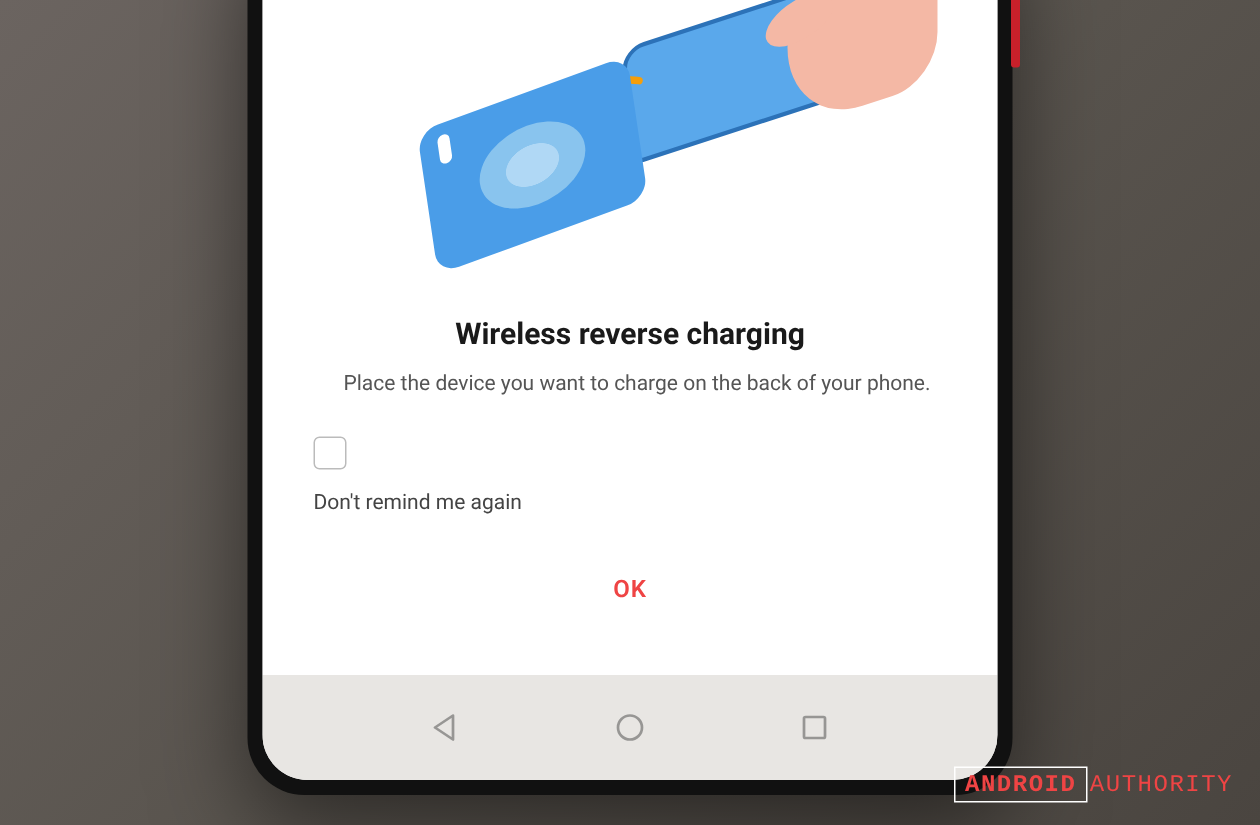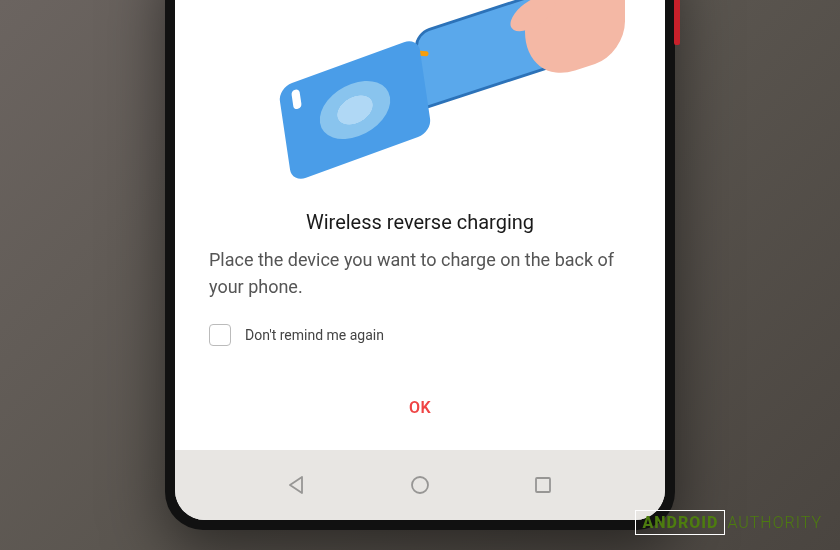--- a/index.html
+++ b/index.html
@@ -115,38 +115,39 @@
     .arrow {
       position: absolute;
       left: 185px;
       top: 70px;
       font-size: 36px;
       color: #f59e0b;
       transform: rotate(25deg);
     }
     .dialog-title {
       font-size: 20px;
-      font-weight: 400;
+      font-weight: 700;
       color: #1a1a1a;
       text-align: center;
       margin-bottom: 12px;
     }
     .dialog-body {
-      font-size: 18px;
+      font-size: 14px;
       color: #555;
       line-height: 1.5;
       margin-bottom: 24px;
       padding: 0 4px;
+      margin-left: 20px;
     }
     .checkbox-row {
       display: flex;
-      align-items: center;
       gap: 14px;
-      margin-bottom: 42px;
+      margin-bottom: 30px;
       padding: 0 4px;
+      flex-direction: column;
     }
     .checkbox {
       width: 22px;
       height: 22px;
       border: 1.5px solid #bbb;
       border-radius: 4px;
       background: #fff;
       cursor: pointer;
     }
     .checkbox-label {
@@ -188,22 +189,23 @@
       width: 6px;
       height: 50px;
       background: #c8202a;
       border-radius: 2px;
     }
     .watermark {
       position: absolute;
       right: 18px;
       bottom: 18px;
       font-size: 16px;
-      color: #4d7c0f;
+      color: #ef4444;
       letter-spacing: 1px;
+      font-family: Liberation Mono, monospace;
     }
     .watermark .bold {
       font-weight: 800;
       border: 1.5px solid #fff;
       padding: 2px 6px;
       margin-right: 2px;
     }
     .watermark .light {
       font-weight: 300;
     }

